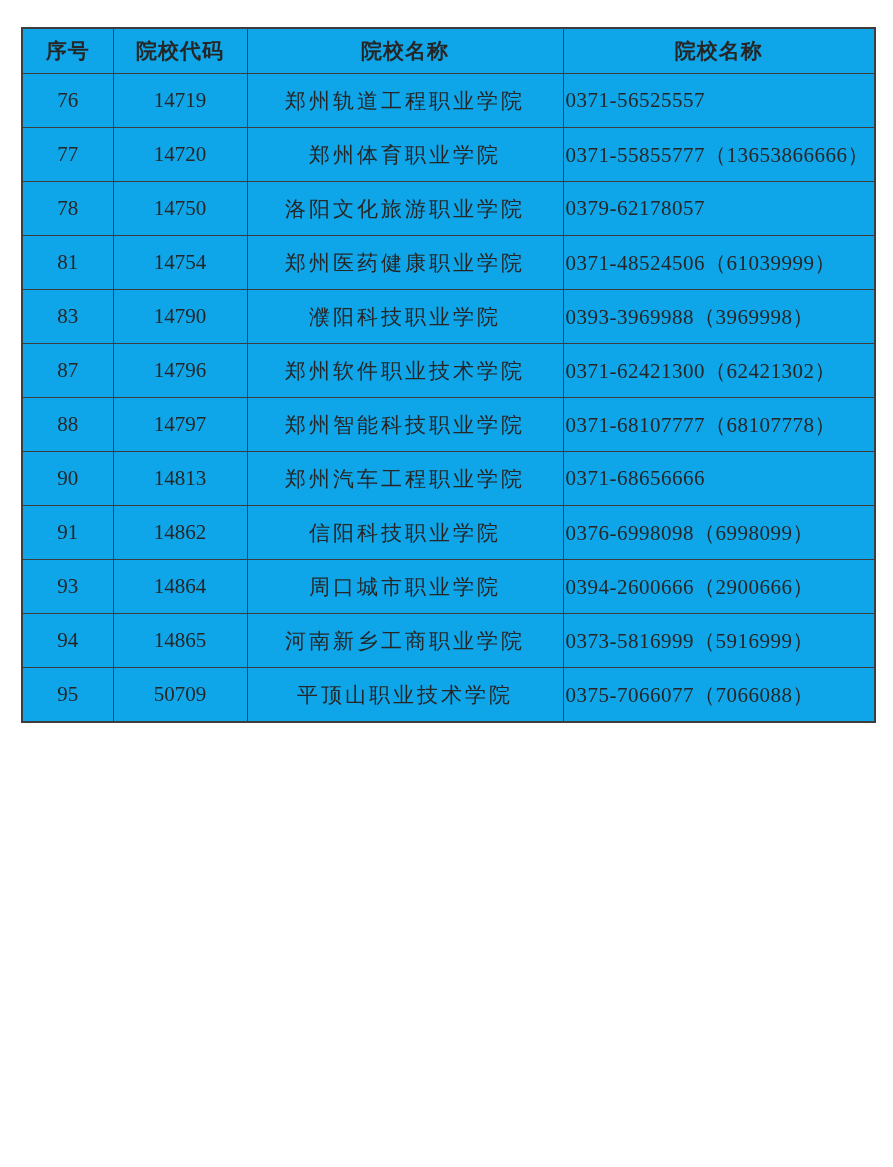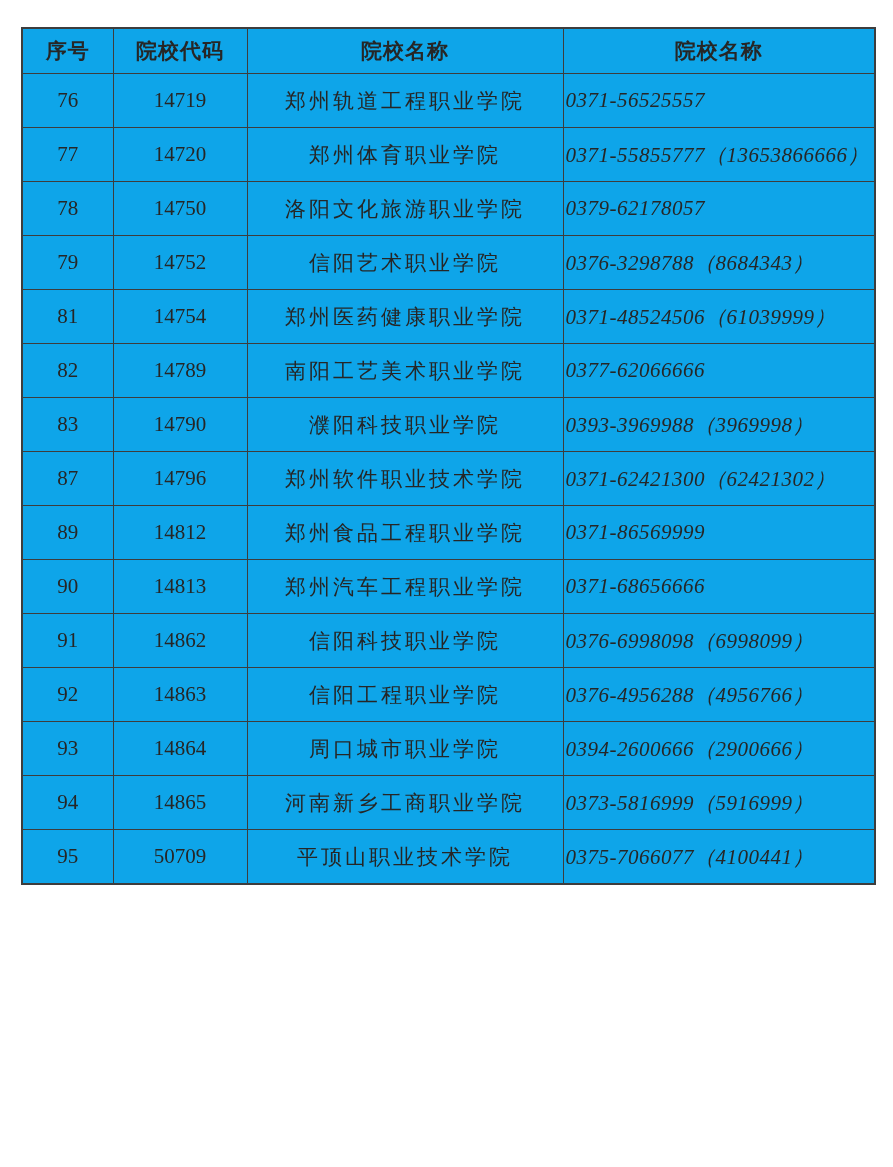--- a/index.html
+++ b/index.html
@@ -48,21 +48,20 @@
     white-space: nowrap;
     overflow: hidden;
   }
   .doc-table td.col-name {
     letter-spacing: 3px;
   }
   .doc-table td.col-phone {
     text-align: left;
     padding-left: 2px;
     letter-spacing: 0.5px;
-    font-style: italic;
   }
 </style>
 </head>
 <body>
 
 <table class="doc-table">
   <colgroup>
     <col class="c-seq">
     <col class="c-code">
     <col class="c-name">
@@ -89,85 +88,67 @@
         <td class="col-name">郑州体育职业学院</td>
         <td class="col-phone">0371-55855777（13653866666）</td>
       </tr>
       <tr>
         <td class="col-seq">78</td>
         <td class="col-code">14750</td>
         <td class="col-name">洛阳文化旅游职业学院</td>
         <td class="col-phone">0379-62178057</td>
       </tr>
       <tr>
-        <td class="col-seq">79</td>
-        <td class="col-code">14752</td>
-        <td class="col-name">信阳艺术职业学院</td>
-        <td class="col-phone">0376-3298788（8684343）</td>
-      </tr>
-      <tr>
         <td class="col-seq">81</td>
         <td class="col-code">14754</td>
         <td class="col-name">郑州医药健康职业学院</td>
         <td class="col-phone">0371-48524506（61039999）</td>
-      </tr>
-      <tr>
-        <td class="col-seq">82</td>
-        <td class="col-code">14789</td>
-        <td class="col-name">南阳工艺美术职业学院</td>
-        <td class="col-phone">0377-62066666</td>
       </tr>
       <tr>
         <td class="col-seq">83</td>
         <td class="col-code">14790</td>
         <td class="col-name">濮阳科技职业学院</td>
         <td class="col-phone">0393-3969988（3969998）</td>
       </tr>
       <tr>
         <td class="col-seq">87</td>
         <td class="col-code">14796</td>
         <td class="col-name">郑州软件职业技术学院</td>
         <td class="col-phone">0371-62421300（62421302）</td>
       </tr>
       <tr>
-        <td class="col-seq">89</td>
-        <td class="col-code">14812</td>
-        <td class="col-name">郑州食品工程职业学院</td>
-        <td class="col-phone">0371-86569999</td>
+        <td class="col-seq">88</td>
+        <td class="col-code">14797</td>
+        <td class="col-name">郑州智能科技职业学院</td>
+        <td class="col-phone">0371-68107777（68107778）</td>
       </tr>
       <tr>
         <td class="col-seq">90</td>
         <td class="col-code">14813</td>
         <td class="col-name">郑州汽车工程职业学院</td>
         <td class="col-phone">0371-68656666</td>
       </tr>
       <tr>
         <td class="col-seq">91</td>
         <td class="col-code">14862</td>
         <td class="col-name">信阳科技职业学院</td>
         <td class="col-phone">0376-6998098（6998099）</td>
-      </tr>
-      <tr>
-        <td class="col-seq">92</td>
-        <td class="col-code">14863</td>
-        <td class="col-name">信阳工程职业学院</td>
-        <td class="col-phone">0376-4956288（4956766）</td>
       </tr>
       <tr>
         <td class="col-seq">93</td>
         <td class="col-code">14864</td>
         <td class="col-name">周口城市职业学院</td>
         <td class="col-phone">0394-2600666（2900666）</td>
       </tr>
       <tr>
         <td class="col-seq">94</td>
         <td class="col-code">14865</td>
         <td class="col-name">河南新乡工商职业学院</td>
         <td class="col-phone">0373-5816999（5916999）</td>
       </tr>
       <tr>
         <td class="col-seq">95</td>
         <td class="col-code">50709</td>
         <td class="col-name">平顶山职业技术学院</td>
-        <td class="col-phone">0375-7066077（4100441）</td>
+        <td class="col-phone">0375-7066077（7066088）</td>
       </tr>
     </tbody>
 </table>
 
 </body></html>

